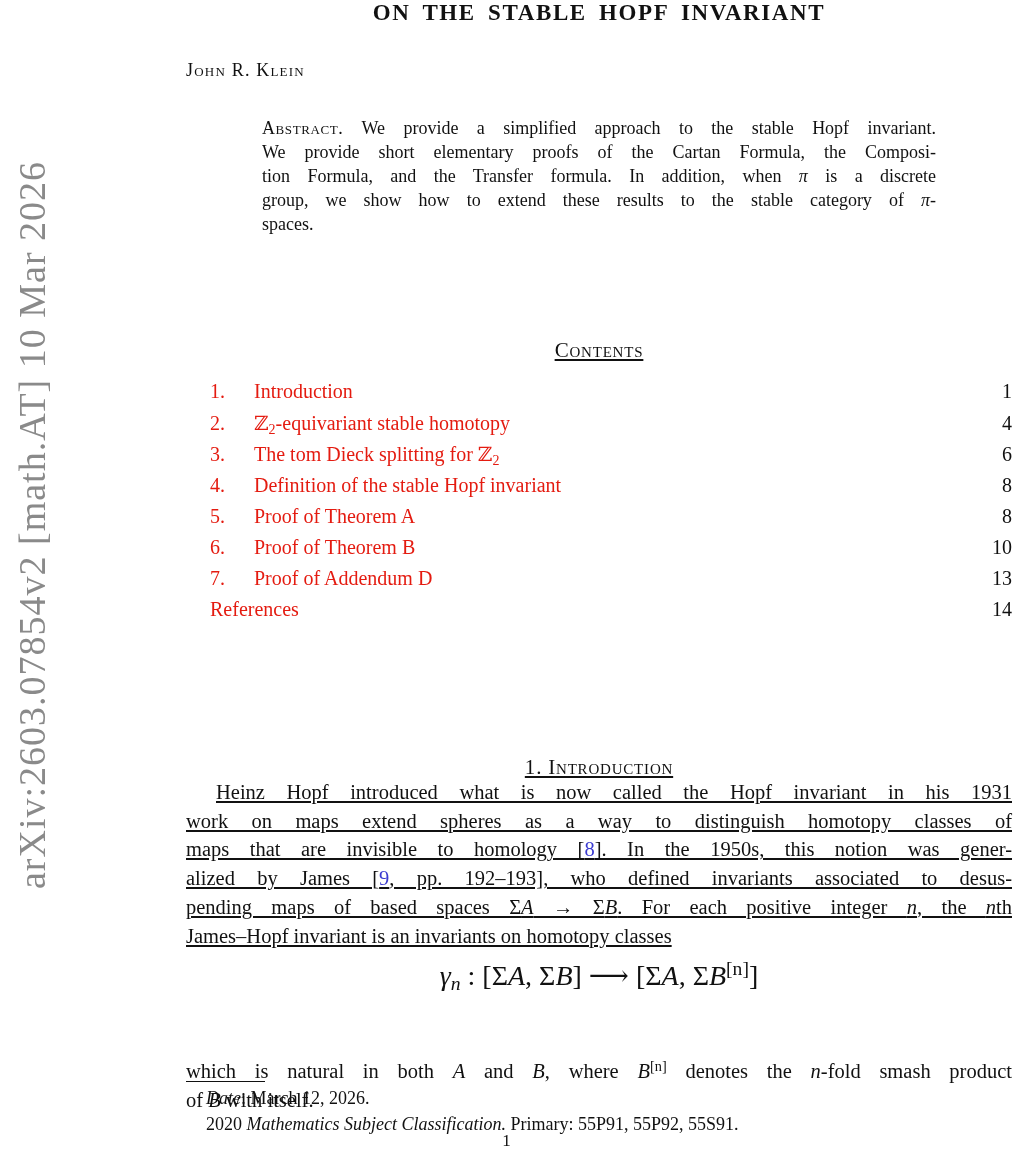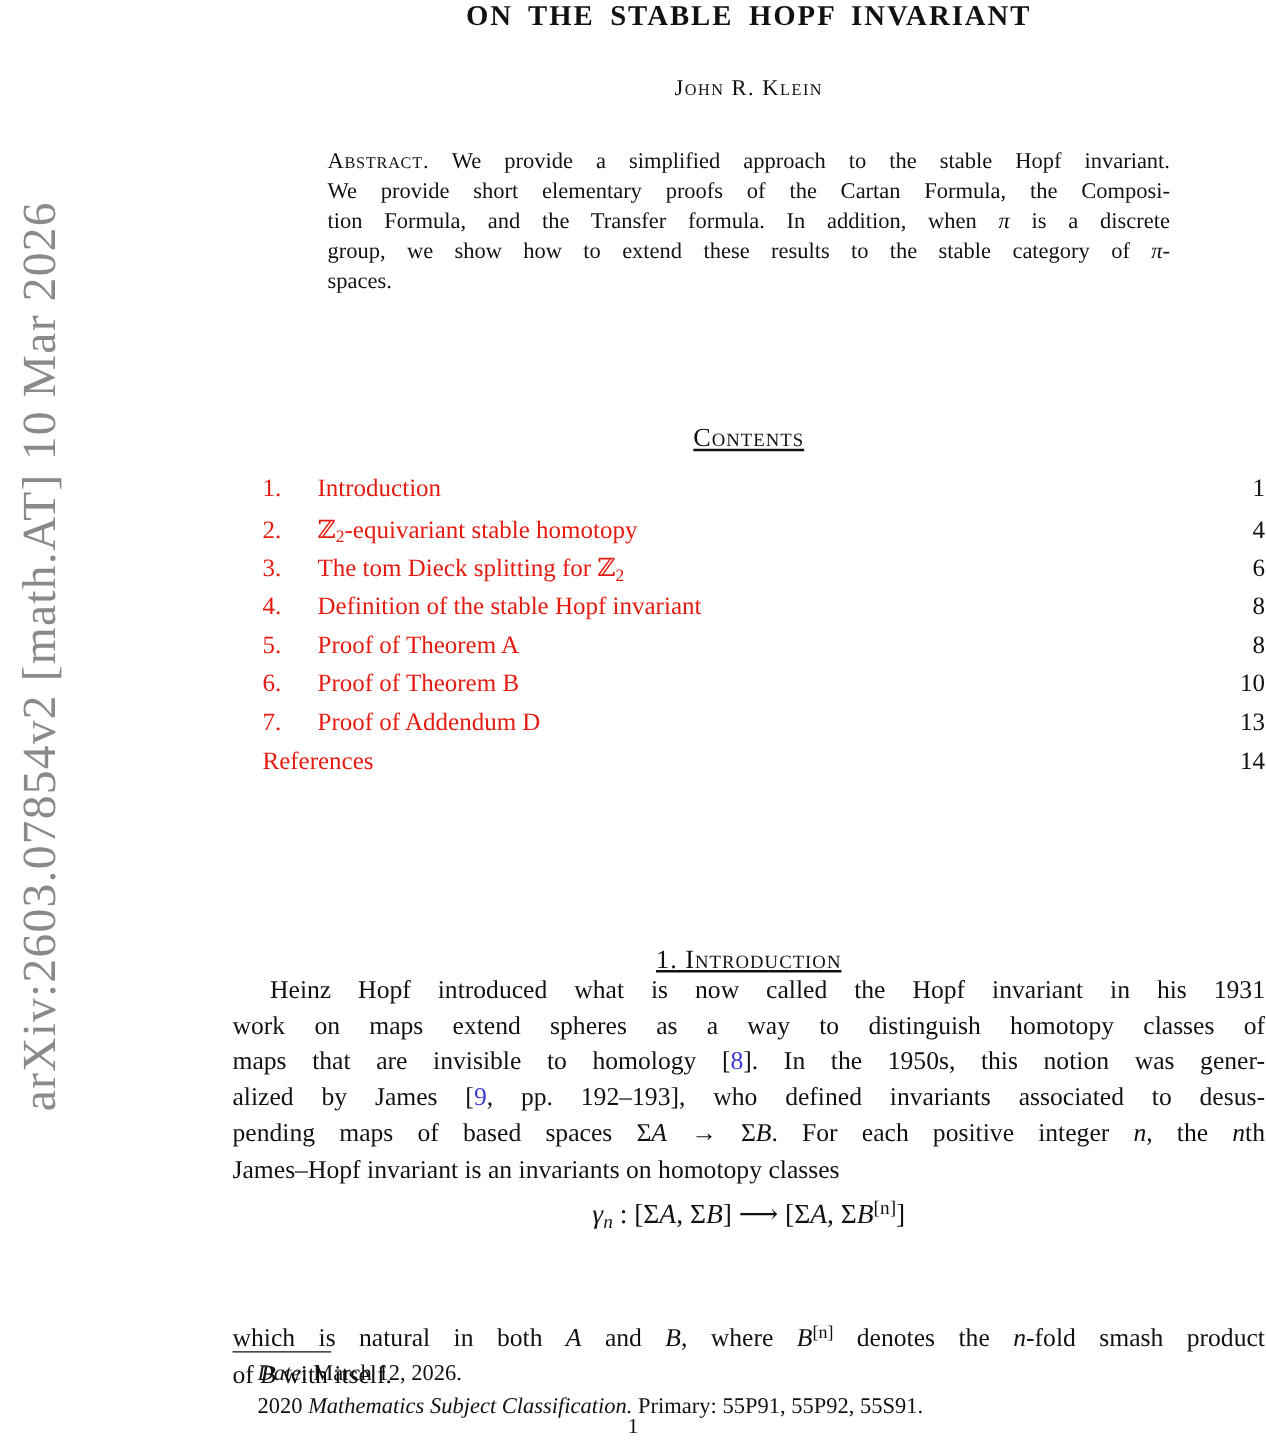--- a/index.html
+++ b/index.html
@@ -18,46 +18,46 @@
     position:absolute;left:-383px;top:493px;width:830px;height:64px;
     line-height:64px;text-align:center;transform:rotate(-90deg);
     font-size:38px;letter-spacing:1px;color:var(--gray);white-space:nowrap;
   }
   .col{position:absolute;left:186px;width:826px;}
   .title{
     top:0;text-align:center;font-weight:bold;font-size:23px;
     letter-spacing:1.6px;word-spacing:5px;
   }
   .author{
-    top:60px;text-align:center;font-variant:small-caps;font-size:18px;
+    top:60px;font-variant:small-caps;font-size:18px;
     letter-spacing:1.2px;
   }
   .abstract{
     position:absolute;left:262px;top:117px;width:674px;
     font-size:18px;line-height:23.9px;
   }
   .seg-sc{font-variant:small-caps;letter-spacing:0.6px;}
   .heading{
     text-align:center;font-variant:small-caps;font-size:21px;letter-spacing:0.8px;text-decoration:underline;
   }
   .contents-heading{top:338px;}
   .toc{top:380px;font-size:20px;}
   .toc-row{display:flex;align-items:baseline;height:31.2px;padding-left:24px;}
   .toc-num{width:44px;color:var(--red);flex:none;}
   .toc-title{color:var(--red);}
   .toc-fill{flex:1;}
   .toc-page{color:var(--ink);}
   .section-heading{top:735px;margin-top:20px;}
   .para{font-size:20.5px;line-height:28.7px;}
-  .para1{top:778px;}
+  .para1{top:778px;text-decoration:underline;}
   .para2{top:1052px;}
   .jline{text-align:justify;text-align-last:justify;}
   .jline.last{text-align-last:left;}
   .jline.indent{text-indent:30px;}
-  .formula{top:958px;text-align:center;font-size:22px;}
+  .formula{top:958px;text-align:center;font-size:28px;}
   .seg-n{}
   .seg-i{font-style:italic;}
   .seg-cite{color:var(--blue);}
   .seg-sub{font-size:0.7em;vertical-align:-0.25em;}
   .seg-subi{font-size:0.7em;vertical-align:-0.25em;font-style:italic;}
   .seg-sup{font-size:0.7em;vertical-align:0.5em;}
   .fnrule{position:absolute;left:186px;top:1081px;width:79px;border-top:1.7px solid var(--ink);}
   .footnote{top:1086px;font-size:18px;line-height:25.5px;}
   .footnote .fn-line{padding-left:20px;}
   .pagenum{position:absolute;left:0;top:1131px;width:1013px;text-align:center;font-size:17px;}

